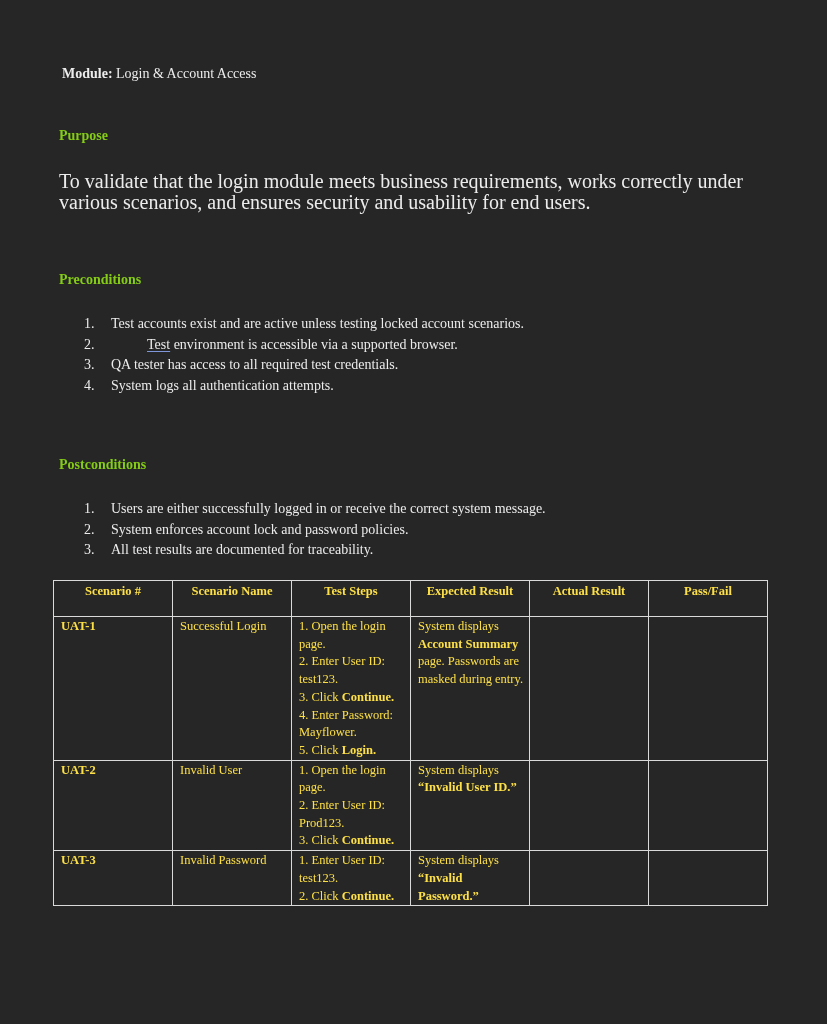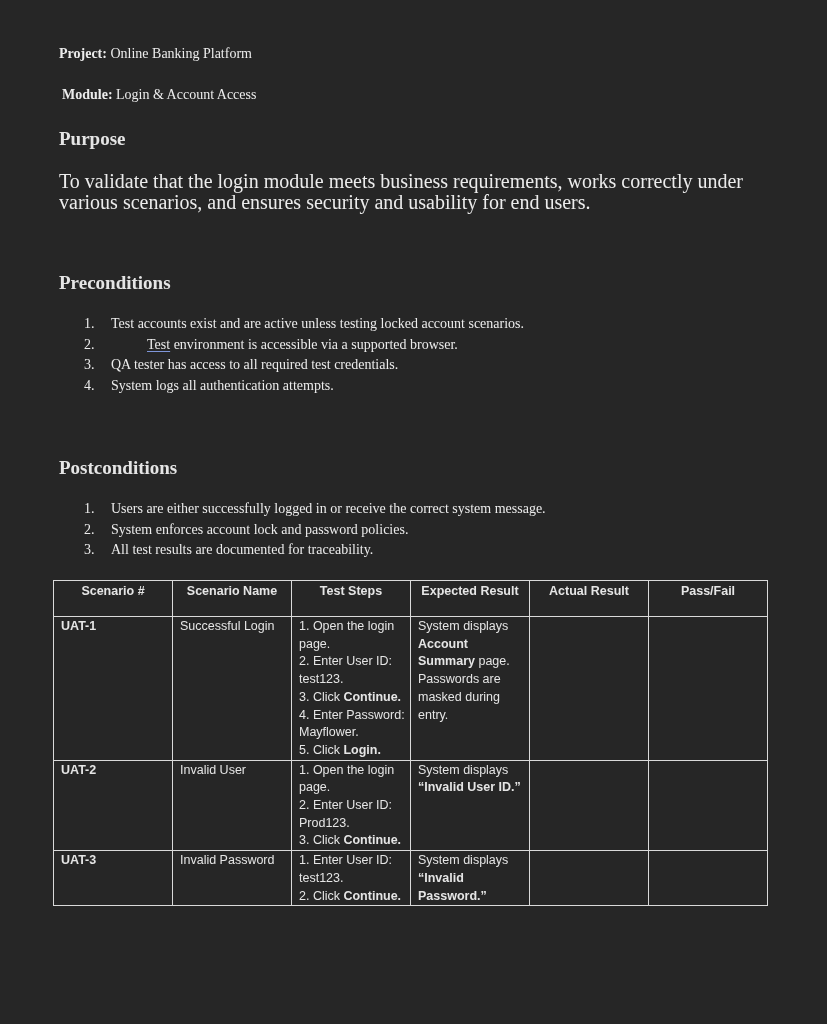--- a/index.html
+++ b/index.html
@@ -21,23 +21,23 @@
       top: 44px;
       font-size: 14px;
       line-height: 20.5px;
     }
     .meta .line { white-space: nowrap; }
     .meta .line.indent { padding-left: 3px; margin-top: 20px; }
     .meta b { font-weight: bold; }
     .heading {
       position: absolute;
       left: 59px;
-      font-size: 19px;
+      font-size: 14px;
       font-weight: bold;
-      color: #e5e5e5;
+      color: #84cc16;
     }
     .para {
       position: absolute;
       left: 59px;
       width: 700px;
       font-size: 20px;
       line-height: 21px;
     }
     .olist {
       position: absolute;
@@ -54,24 +54,24 @@
       text-decoration: underline;
       text-decoration-color: #7f96d9;
       text-underline-offset: 2px;
       margin-left: 36px;
     }
     table.uat {
       position: absolute;
       left: 53px;
       top: 580px;
       border-collapse: collapse;
-      font-family: Liberation Sans, sans-serif;
+      font-family: Liberation Serif, serif;
       font-size: 12.5px;
       line-height: 17.7px;
-      color: #e5e5e5;
+      color: #fde047;
     }
     table.uat th, table.uat td {
       border: 1.5px solid #d9d9d9;
       width: 107px;
       vertical-align: top;
       padding: 1px 4px 0 7px;
     }
     table.uat th {
       font-weight: bold;
       text-align: center;
@@ -79,24 +79,20 @@
       height: 33px;
     }
     table.uat td.idcell { font-weight: bold; }
     .b { font-weight: bold; }
     .step { display: block; }
   </style>
 </head>
 <body>
 
 <div class="meta">
-  <div class="line">
-    <b>Project:</b>
-    <span>Online Banking Platform</span>
-  </div>
   <div class="line indent">
     <b>Module:</b>
     <span>Login &amp; Account Access</span>
   </div>
 </div>
 
 <div class="heading" style="top:128px;">Purpose</div>
 <div class="para" style="top:171px;">To validate that the login module meets business requirements, works correctly under various scenarios, and ensures security and usability for end users.</div>
 
 <div class="heading" style="top:272px;">Preconditions</div>

